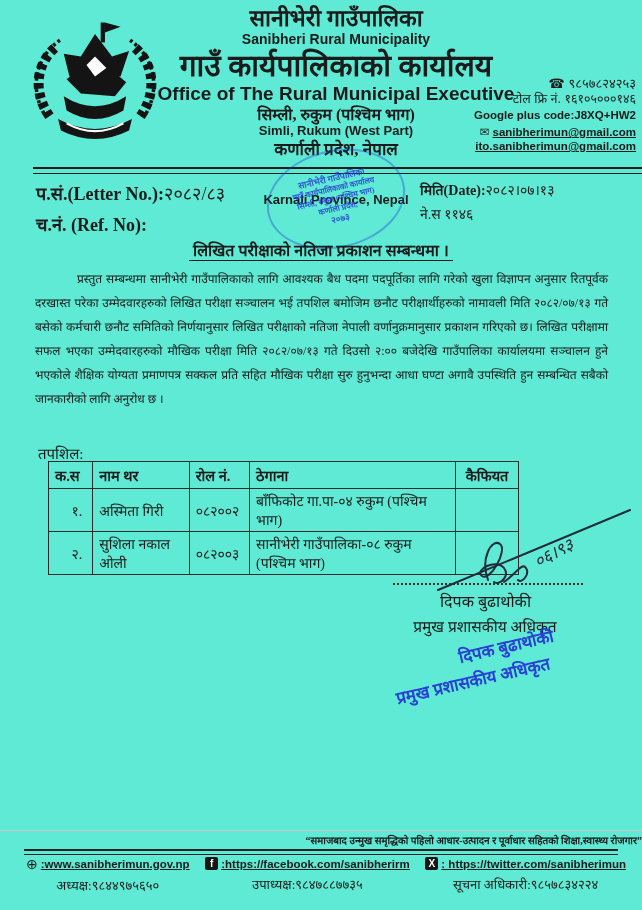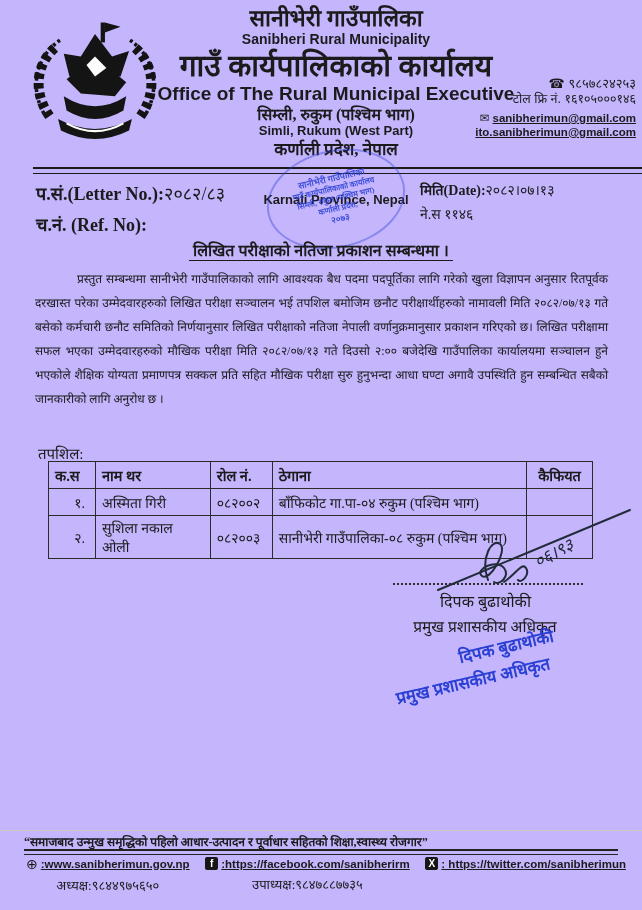--- a/index.html
+++ b/index.html
@@ -1,16 +1,16 @@
 <!DOCTYPE html>
 <html><head>
 <meta charset="utf-8">
 <style>
   html,body{margin:0;padding:0;background:#e8e8e6;}
-  .page{position:relative;width:642px;height:910px;margin:0 auto;background:#c4b5fd;
+  .page{position:relative;width:642px;height:910px;margin:0 auto;background:#5eead4;
         font-family:"Liberation Serif","DejaVu Serif",serif;color:#1b1b1b;overflow:hidden;}
   
   .logo{position:absolute;left:24px;top:14px;width:142px;height:142px;}
   .hdr-center{position:absolute;left:132px;top:6px;width:408px;text-align:center;line-height:1.12;}
   .h-np-1{font-size:23px;font-weight:bold;}
   .h-en-1{font-size:14px;font-weight:bold;font-family:"Liberation Sans",sans-serif;}
   .h-np-2{font-size:30px;font-weight:bold;margin-top:2px;}
   .h-en-2{font-size:19px;font-weight:bold;font-family:"Liberation Sans",sans-serif;}
   .h-np-3{font-size:16px;font-weight:bold;margin-top:2px;}
   .h-en-3{font-size:13px;font-weight:bold;font-family:"Liberation Sans",sans-serif;}
@@ -38,39 +38,39 @@
                pointer-events:none;}
   .rs-l{font-size:9px;} .rs-s{font-size:8px;} .rs-y{font-size:9px;}
   
   .subject{position:absolute;left:0;right:0;top:239px;text-align:center;}
   .subject span{font-size:16px;font-weight:bold;border-bottom:1.6px solid #1b1b1b;padding:0 4px 1px;margin-top:11px;}
   
   .body-par{position:absolute;left:35px;right:34px;top:267px;font-size:12px;
             line-height:24px;text-align:justify;text-indent:42px;}
   .details{position:absolute;left:38px;top:443px;font-size:15px;}
   
-  .dtable{position:absolute;left:48px;top:461px;width:545px;border-collapse:collapse;font-size:14px;}
+  .dtable{position:absolute;left:48px;top:461px;width:471px;border-collapse:collapse;font-size:14px;}
   .dtable th,.dtable td{border:1.6px solid #2b2b2b;padding:2px 6px;height:22px;}
   .dtable th{text-align:left;font-size:14.5px;}
   .dtable th.c-last{text-align:center;}
   .dtable td.c-sn{text-align:right;padding-right:10px;}
   
   .sig-svg{position:absolute;left:430px;top:498px;width:212px;height:100px;}
   .sig-dots{position:absolute;left:393px;top:575px;width:190px;height:8px;
             border-bottom:2.5px dotted #2b2b2b;}
   .sig-name{position:absolute;left:383px;top:590px;width:205px;text-align:center;font-size:16px;}
   .sig-title{position:absolute;left:365px;top:615px;width:240px;text-align:center;font-size:15.5px;}
   .sig-stamp{position:absolute;left:320px;top:642px;width:310px;transform:rotate(-13deg);
              color:#2a3fd4;font-weight:bold;text-align:center;line-height:1.5;pointer-events:none;}
   .ss-1{font-size:17px;margin-left:70px;}
   .ss-2{font-size:17px;margin-left:-10px;}
   
   .footer-hair{position:absolute;left:0;right:0;top:830px;border-top:1px solid #c9c9c5;}
-  .footer-slogan{position:absolute;left:0;right:0;top:833px;text-align:left;
-                 font-size:12px;font-weight:bold;padding-left:24px;}
+  .footer-slogan{position:absolute;left:0;right:0;top:833px;text-align:right;
+                 font-size:10px;font-weight:bold;padding-left:24px;}
   .footer-rule{position:absolute;left:24px;right:24px;top:849px;height:3px;
                border-top:2px solid #222;border-bottom:1px solid #222;}
   .footer-contacts{position:absolute;left:26px;right:16px;top:857px;display:flex;
                    justify-content:space-between;}
   .fc-col{text-align:center;}
   .fc-link{font-family:"Liberation Sans",sans-serif;font-size:11.5px;font-weight:bold;
            display:flex;align-items:center;gap:3px;justify-content:center;}
   .fc-link .url{text-decoration:underline;}
   .fc-phone{font-size:13px;margin-top:5px;}
   .globe{font-size:14px;font-weight:normal;line-height:1;}
@@ -110,20 +110,21 @@
     <div class="h-np-4">कर्णाली प्रदेश, नेपाल</div>
     <div class="h-en-4">Karnali Province, Nepal</div>
   </div>
 
   <div class="hdr-right">
     <div class="hr-phone">
       <span>☎</span>
       <span>९८५७८२४२५३</span>
     </div>
     <div class="hr-toll">टोल फ्रि नं. १६१०५०००१४६</div>
+    <div class="hr-plus">Google plus code:J8XQ+HW2</div>
     <div class="hr-mails">
       <span>✉</span>
       <span class="mail">sanibherimun@gmail.com</span><br>
       <span class="mail">ito.sanibherimun@gmail.com</span>
     </div>
   </div>
 
   <div class="rule-top"></div>
 
   <div class="meta-left">
@@ -225,16 +226,17 @@
         <span class="sq-ic">f</span>
         <span class="url">:https://facebook.com/sanibherirm</span>
       </div>
       <div class="fc-phone">उपाध्यक्ष:९८४७८८७७३५</div>
     </div>
     <div class="fc-col">
       <div class="fc-link">
         <span class="sq-ic">X</span>
         <span class="url">: https://twitter.com/sanibherimun</span>
       </div>
+      <div class="fc-phone">सूचना अधिकारी:९८५७८३४२२४</div>
     </div>
   </div>
 
 </div>
 
 </body></html>

